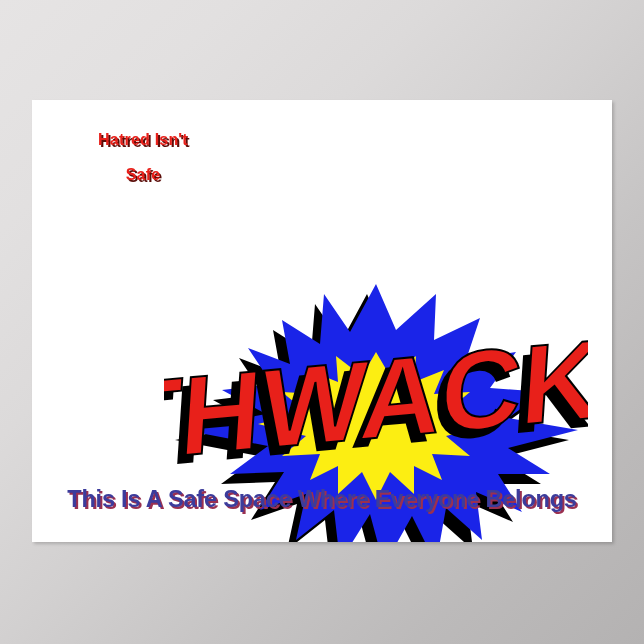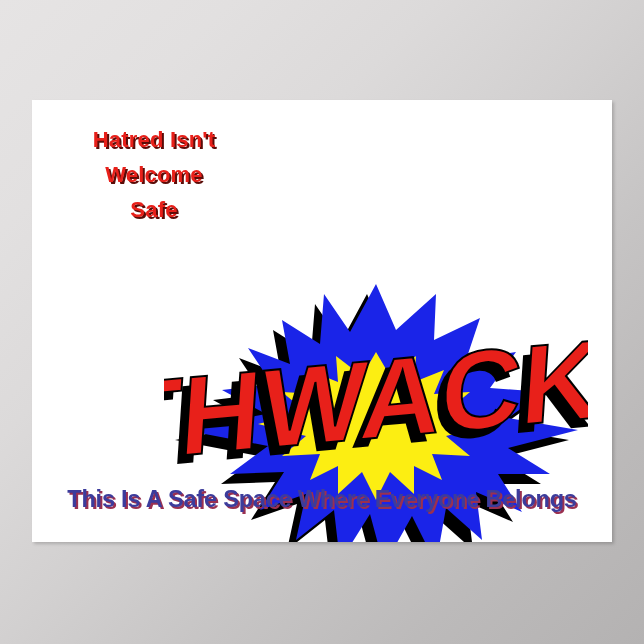--- a/index.html
+++ b/index.html
@@ -37,27 +37,27 @@
     width: 580px;
     height: 442px;
     background: #FFFFFF;
     box-shadow: 2px 2px 3px rgba(0,0,0,0.18);
     overflow: hidden;
   }
 
   
   #headline {
     position: absolute;
-    left: 18px;
+    left: 7px;
     top: 22px;
     width: 208px;
     text-align: center;
     font-family: "Liberation Sans", sans-serif;
     font-weight: bold;
-    font-size: 22px;
+    font-size: 16px;
     line-height: 35px;
     letter-spacing: 0.2px;
     color: #E8201A;
     text-shadow: 2px 2px 0 #5A0C08;
     white-space: nowrap;
     user-select: none;
   }
   #headline .hl-line { display: block; }
 
   
@@ -89,21 +89,20 @@
 </style>
 </head>
 <body>
 
 <div id="stage">
 
   <div id="poster">
 
     <div id="headline">
       <span class="hl-line">Hatred Isn't</span>
-      <span class="hl-line">Welcome</span>
       <span class="hl-line">Safe</span>
     </div>
 
     <div id="burst-art">
       <svg viewBox="0 0 424 294" xmlns="http://www.w3.org/2000/svg" aria-hidden="true">
         <defs>
 
           <path id="outerBurst" d="
             M 212 6
             L 232 52  L 272 16  L 270 62  L 316 40  L 302 82

